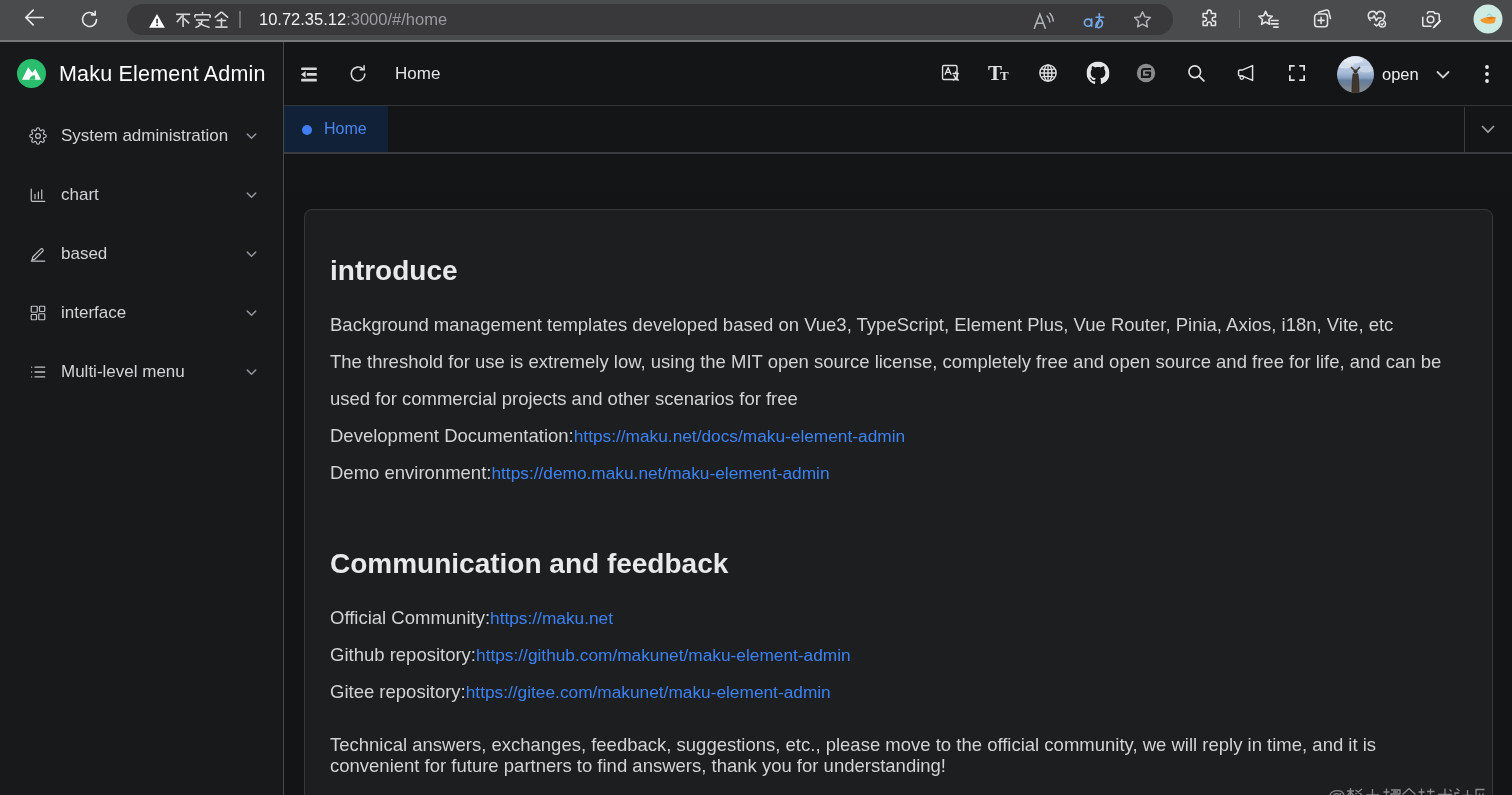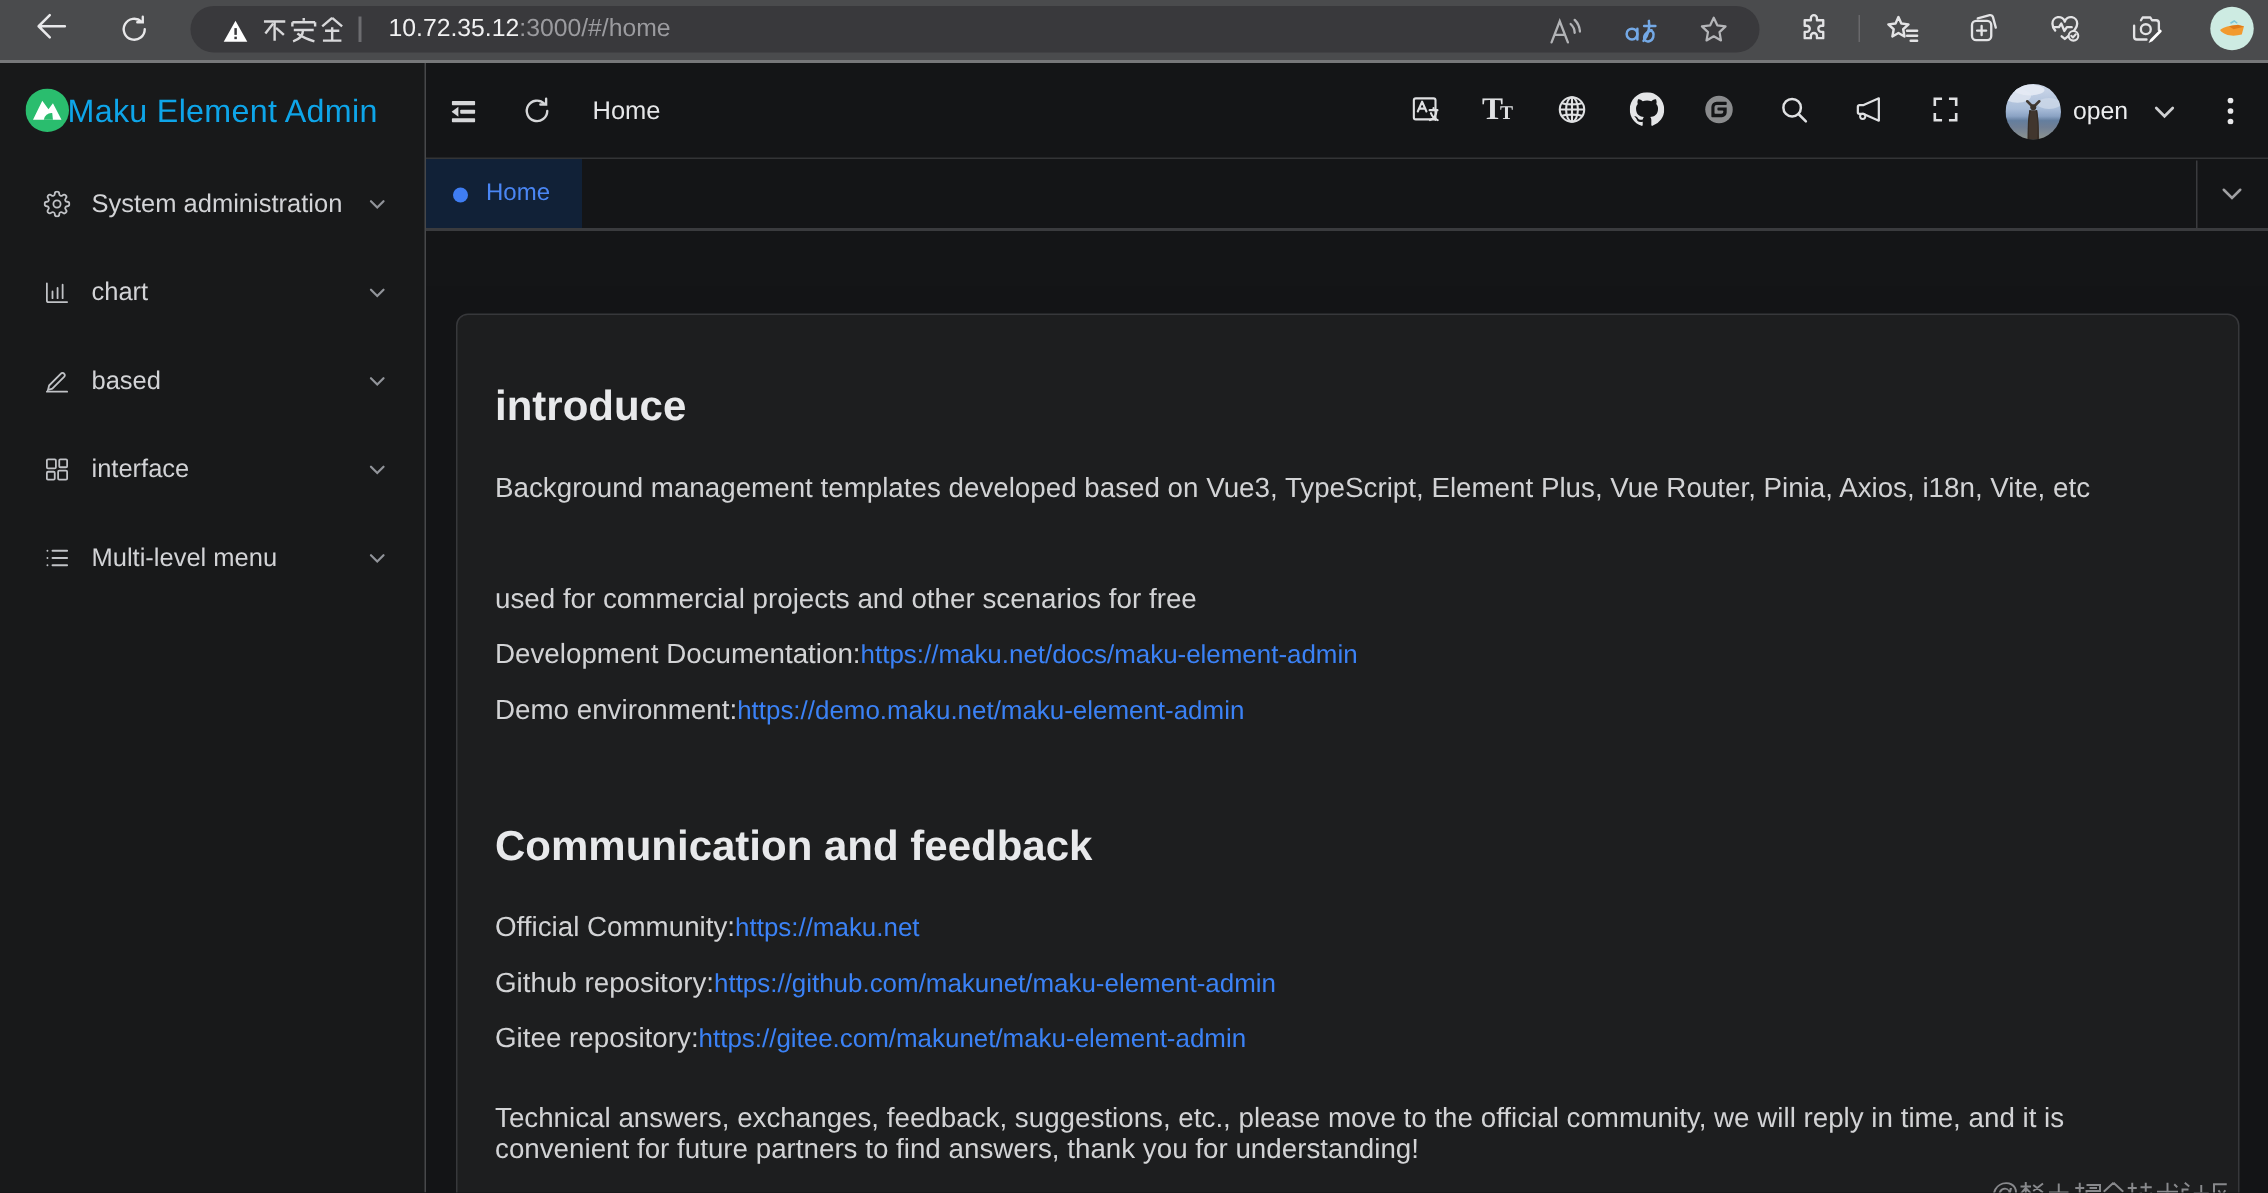--- a/index.html
+++ b/index.html
@@ -140,21 +140,21 @@
 
   <div id="app">
 
     <div id="sidebar">
 
       <svg class="abs" style="left:17px;top:17px" width="29" height="29" viewBox="0 0 29 29">
         <circle cx="14.5" cy="14.5" r="14.5" fill="#2abd6e"></circle>
         <path d="M5 20.8 L11.2 8.2 L15.3 13.8 L18.3 9.8 L24 20.8 Z" fill="#ffffff"></path>
         <path d="M12.2 20.8 a5 5 0 0 1 5.6 -4.4 l0.5 4.4 Z" fill="#2abd6e"></path>
       </svg>
-      <div class="abs" style="left:45px;top:20px;height:24px;line-height:24px;font-size:21.5px;letter-spacing:0.2px;color:#0ea5e9;white-space:nowrap">Maku Element Admin</div>
+      <div class="abs" style="left:59px;top:20px;height:24px;line-height:24px;font-size:21.5px;letter-spacing:0.2px;color:#ffffff;white-space:nowrap">Maku Element Admin</div>
 
       <div class="mitem" style="top:64px">
         <svg class="micon" viewBox="0 0 24 24" fill="none" stroke="#c0c2c6" stroke-width="1.6">
           <circle cx="12" cy="12" r="3.2"></circle>
           <path d="M19.4 15a1.7 1.7 0 0 0 .34 1.87l.06.06a2 2 0 1 1-2.83 2.83l-.06-.06a1.7 1.7 0 0 0-1.87-.34 1.7 1.7 0 0 0-1 1.55V21a2 2 0 1 1-4 0v-.09a1.7 1.7 0 0 0-1.11-1.55 1.7 1.7 0 0 0-1.87.34l-.06.06a2 2 0 1 1-2.83-2.83l.06-.06a1.7 1.7 0 0 0 .34-1.87 1.7 1.7 0 0 0-1.55-1H3a2 2 0 1 1 0-4h.09A1.7 1.7 0 0 0 4.64 9a1.7 1.7 0 0 0-.34-1.87l-.06-.06a2 2 0 1 1 2.83-2.83l.06.06a1.7 1.7 0 0 0 1.87.34H9a1.7 1.7 0 0 0 1-1.55V3a2 2 0 1 1 4 0v.09a1.7 1.7 0 0 0 1 1.55 1.7 1.7 0 0 0 1.87-.34l.06-.06a2 2 0 1 1 2.83 2.83l-.06.06a1.7 1.7 0 0 0-.34 1.87V9a1.7 1.7 0 0 0 1.55 1H21a2 2 0 1 1 0 4h-.09a1.7 1.7 0 0 0-1.51 1Z"></path>
         </svg>
         <div class="mlabel">System administration</div>
         <svg class="mchev" viewBox="0 0 14 14" fill="none" stroke="#909399" stroke-width="1.6" stroke-linecap="round">
             <path d="M2.5 5 L7 9.5 L11.5 5"></path>
           </svg>
@@ -305,20 +305,21 @@
       <div class="abs" style="left:1180px;top:1px;width:1px;height:45px;background:#3a3b3e"></div>
       <svg class="abs" style="left:1197px;top:19px;position:absolute" width="14" height="9" viewBox="0 0 14 9" fill="none" stroke="#a0a0a3" stroke-width="1.7" stroke-linecap="round">
           <path d="M1.5 1.5 L7 7 L12.5 1.5"></path>
         </svg>
     </div>
 
     <div id="content">
       <div id="card">
         <div class="abs" style="left:25px;top:46px;height:29px;line-height:29px;font-size:28px;font-weight:bold;color:#e8e9eb">introduce</div>
         <div class="cl" style="top:104px">Background management templates developed based on Vue3, TypeScript, Element Plus, Vue Router, Pinia, Axios, i18n, Vite, etc</div>
+        <div class="cl" style="top:141px">The threshold for use is extremely low, using the MIT open source license, completely free and open source and free for life, and can be</div>
         <div class="cl" style="top:178px">used for commercial projects and other scenarios for free</div>
         <div class="cl" style="top:215px">Development Documentation:<a>https://maku.net/docs/maku-element-admin</a></div>
         <div class="cl" style="top:252px">Demo environment:<a>https://demo.maku.net/maku-element-admin</a></div>
         <div class="abs" style="left:25px;top:339px;height:29px;line-height:29px;font-size:28px;font-weight:bold;color:#e8e9eb">Communication and feedback</div>
         <div class="cl" style="top:397px">Official Community:<a>https://maku.net</a></div>
         <div class="cl" style="top:434px">Github repository:<a>https://github.com/makunet/maku-element-admin</a></div>
         <div class="cl" style="top:471px">Gitee repository:<a>https://gitee.com/makunet/maku-element-admin</a></div>
         <div class="cl" style="top:524px">Technical answers, exchanges, feedback, suggestions, etc., please move to the official community, we will reply in time, and it is</div>
         <div class="cl" style="top:545px">convenient for future partners to find answers, thank you for understanding!</div>
 

